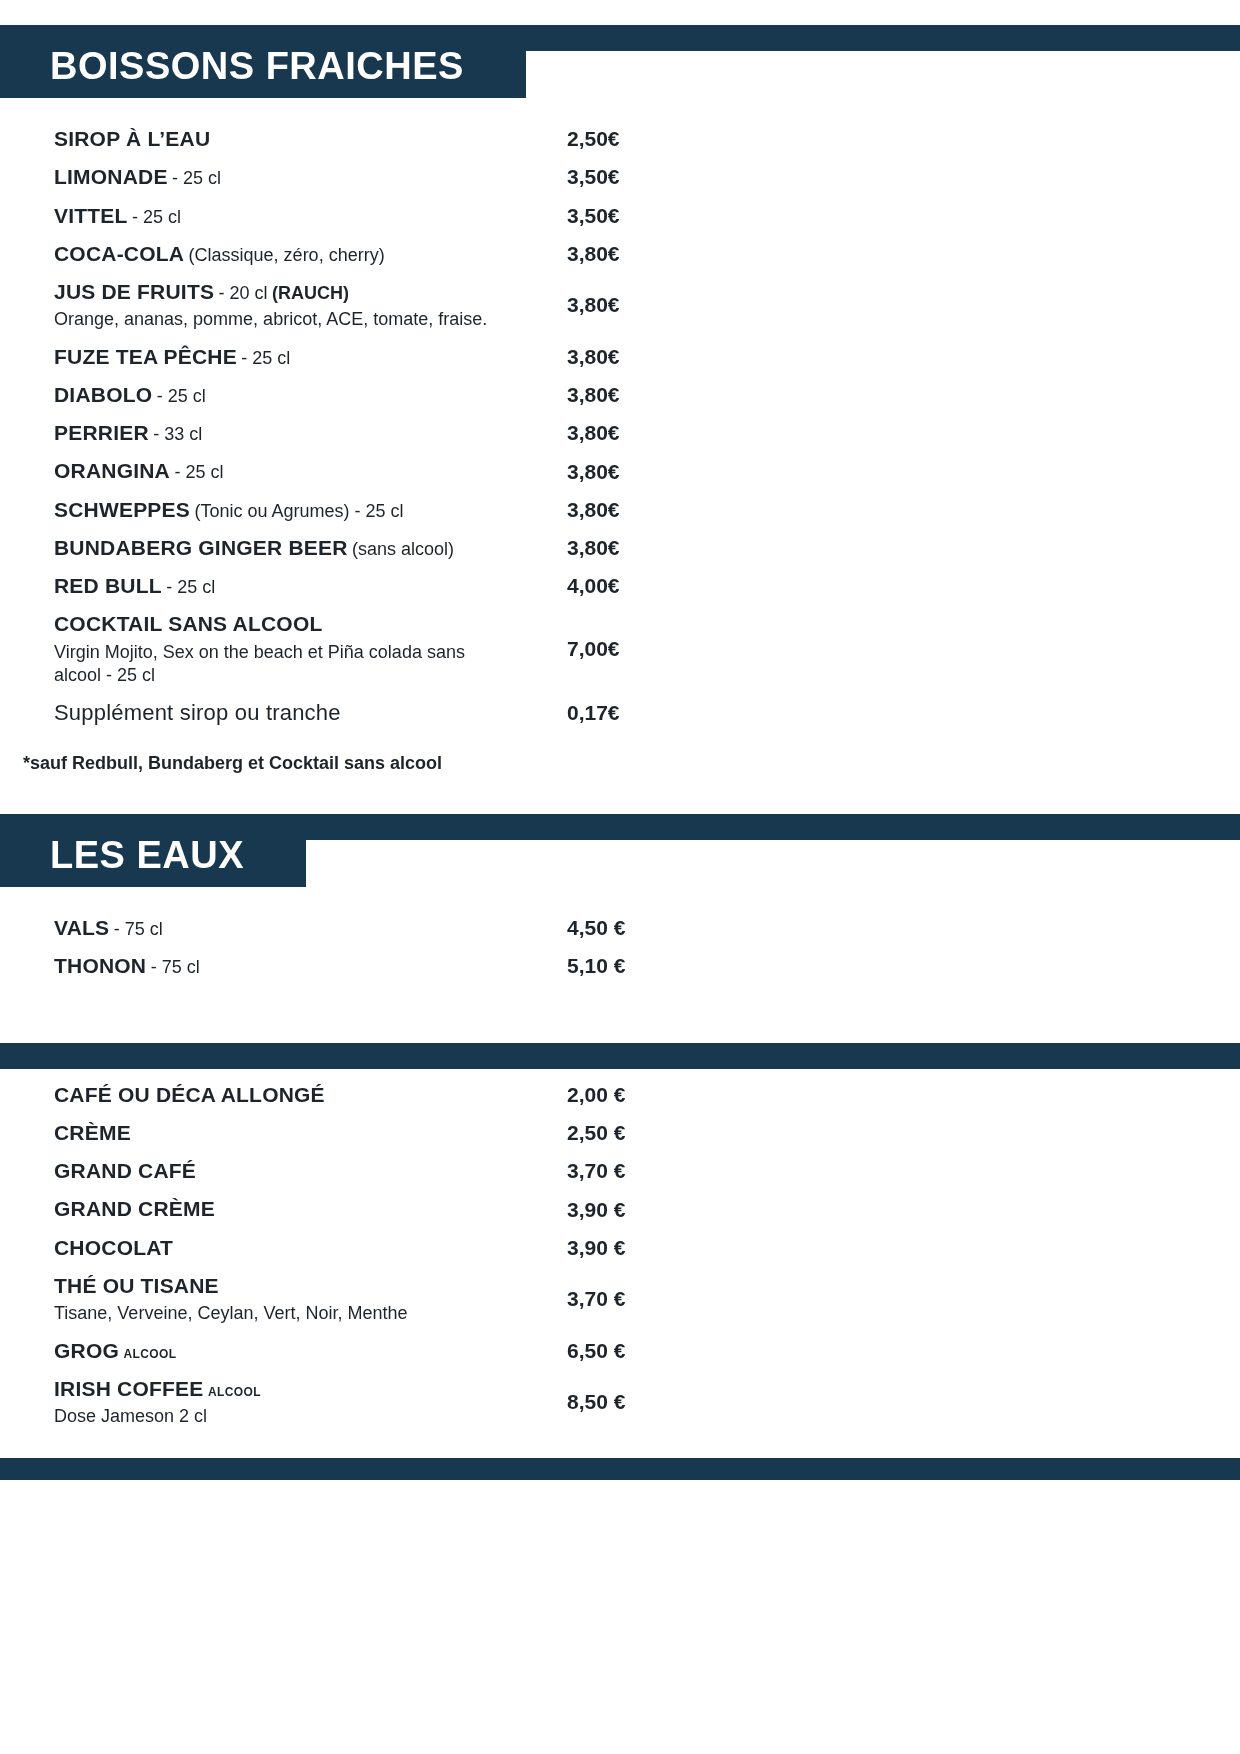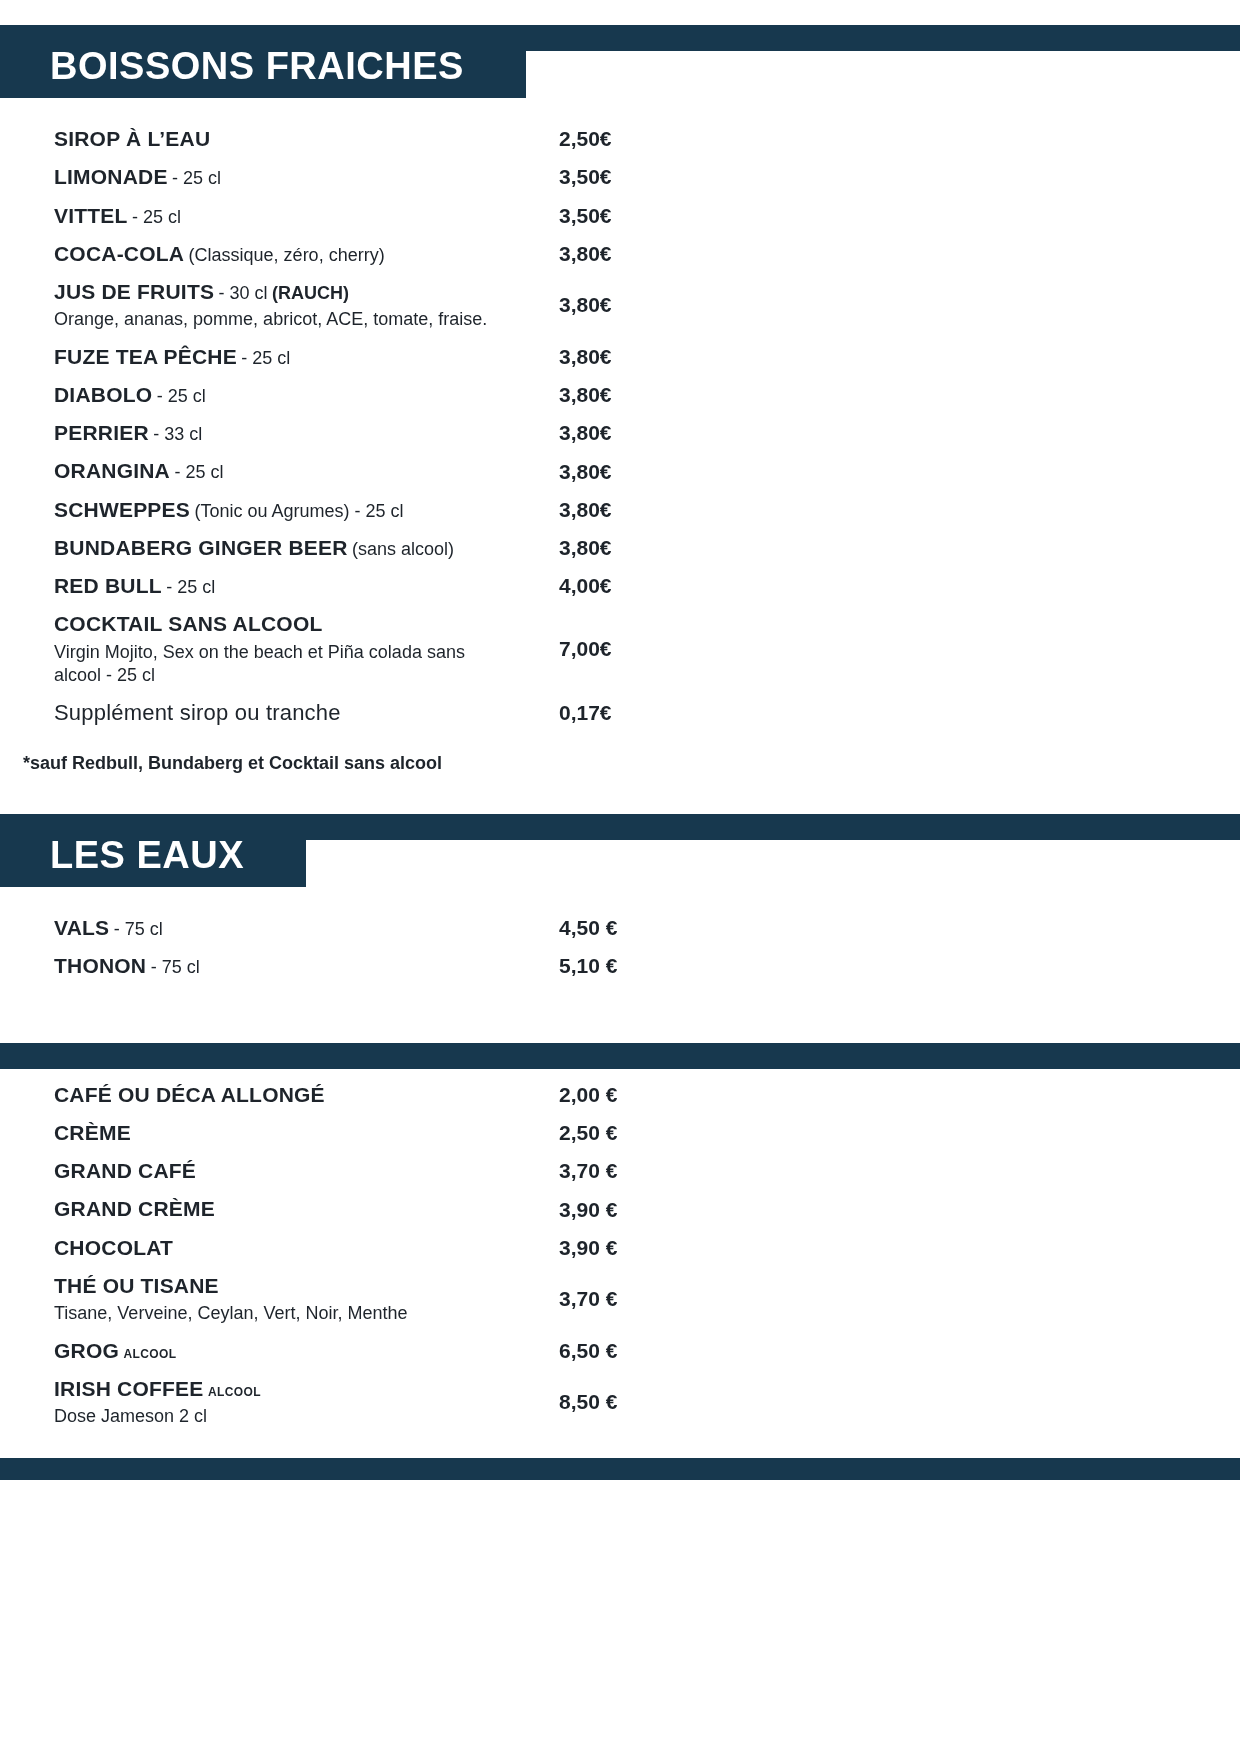--- a/index.html
+++ b/index.html
@@ -40,20 +40,21 @@
     padding: 22px 62px 13px 50px;
   }
 
   .section-items { margin-top: 28px; padding: 0 40px 0 54px; }
 
   .item-row {
     display: grid;
     grid-template-columns: 505px 1fr;
     align-items: center;
     margin-bottom: 12px;
+    gap: 8px;
   }
   .item-line { margin: 0; line-height: 1.25; }
   .item-name   { font-size: 21px; font-weight: 700; letter-spacing: 0.2px; }
   .item-tag    { font-size: 12px; font-weight: 700; letter-spacing: 0.4px; }
   .item-detail { font-size: 18px; font-weight: 400; }
   .item-detail-bold { font-size: 18px; font-weight: 700; }
   .item-desc   { margin: 3px 0 0; font-size: 18px; line-height: 1.3; max-width: 435px; }
   .item-price  { font-size: 21px; font-weight: 700; white-space: nowrap; }
   .item-row.light .item-name { font-weight: 400; font-size: 22px; }
 
@@ -135,21 +136,21 @@
 
     </div>
     <div class="item-price">3,80€</div>
   </div>
 
   <div class="item-row">
     <div class="item-text">
       <p class="item-line">
         <span class="item-name">JUS DE FRUITS</span>
         
-        <span class="item-detail">- 30 cl</span>
+        <span class="item-detail">- 20 cl</span>
         <span class="item-detail-bold">(RAUCH)</span>
       </p>
       <p class="item-desc">Orange, ananas, pomme, abricot, ACE, tomate, fraise.</p>
     </div>
     <div class="item-price">3,80€</div>
   </div>
 
   <div class="item-row">
     <div class="item-text">
       <p class="item-line">

